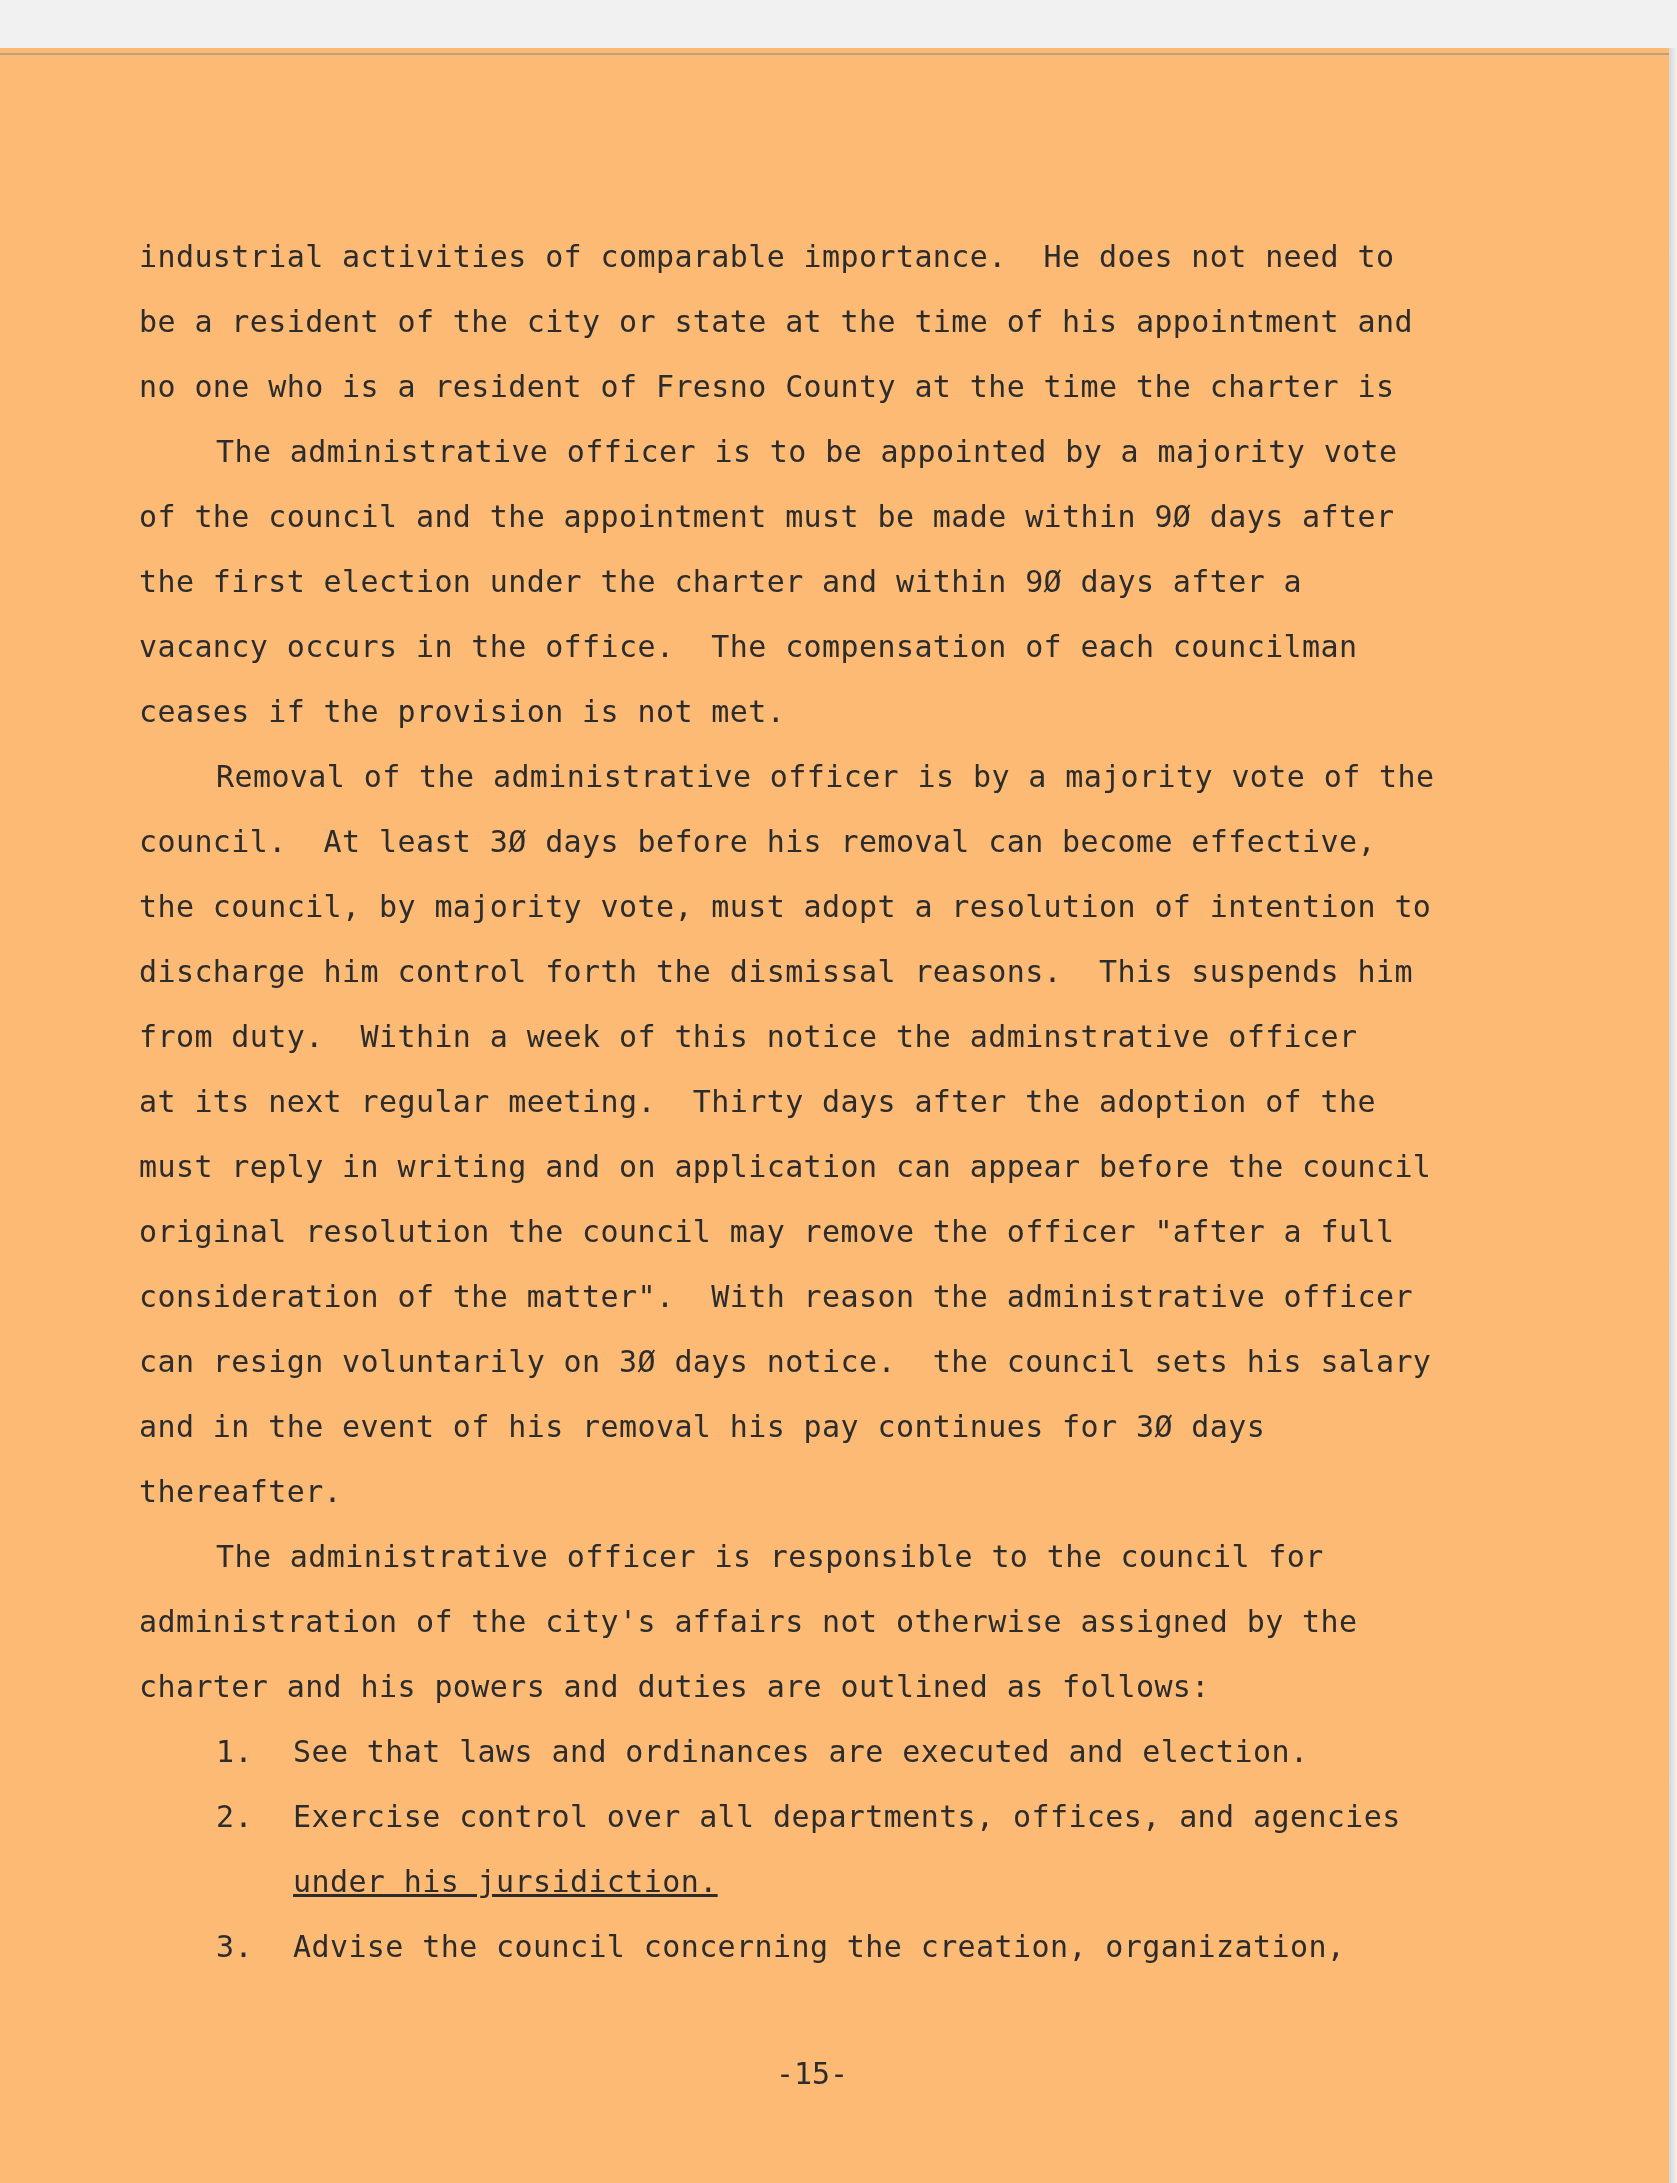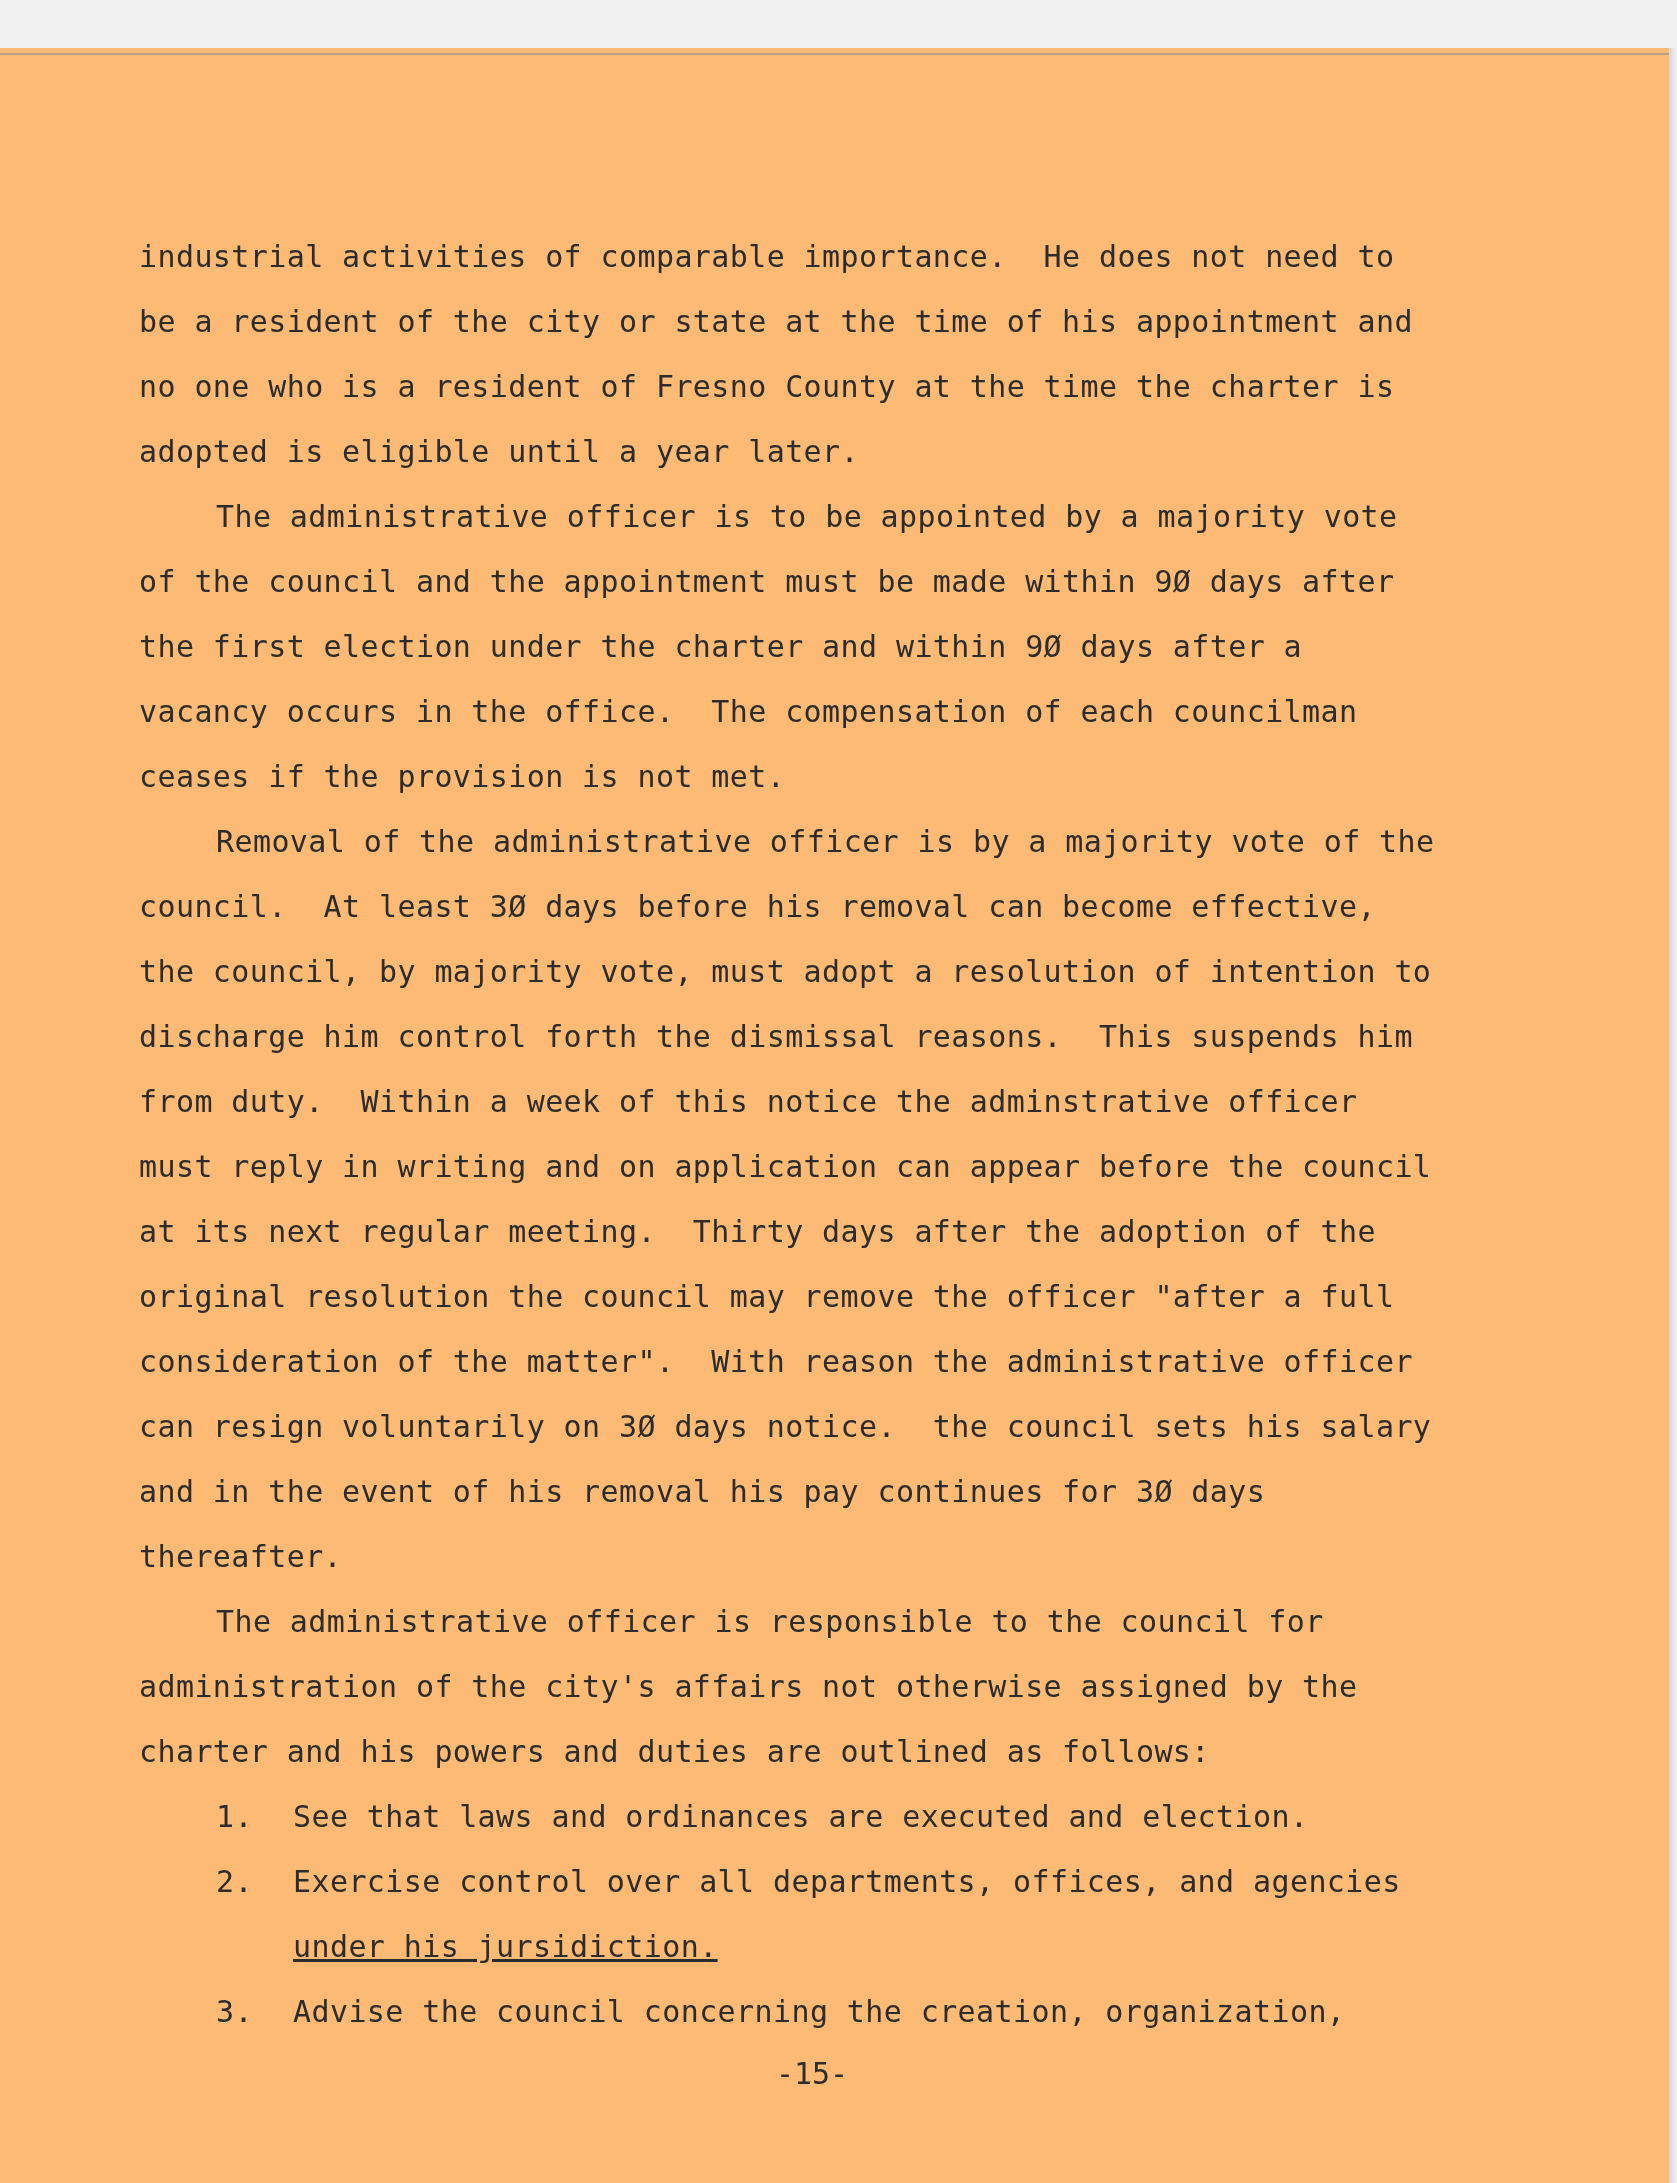--- a/index.html
+++ b/index.html
@@ -95,39 +95,38 @@
   <div class="top-edge"></div>
   <div class="right-edge"></div>
   <div class="bottom-edge"></div>
 
   <div class="text-block">
 
     <div>
       <div class="line">industrial activities of comparable importance.  He does not need to</div>
       <div class="line">be a resident of the city or state at the time of his appointment and</div>
       <div class="line">no one who is a resident of Fresno County at the time the charter is</div>
-      <div class="line">adopted is eligible until a year later.</div>
     </div>
 
     <div>
       <div class="line indent">The administrative officer is to be appointed by a majority vote</div>
       <div class="line">of the council and the appointment must be made within 9Ø days after</div>
       <div class="line">the first election under the charter and within 9Ø days after a</div>
       <div class="line">vacancy occurs in the office.  The compensation of each councilman</div>
       <div class="line">ceases if the provision is not met.</div>
     </div>
 
     <div>
       <div class="line indent">Removal of the administrative officer is by a majority vote of the</div>
       <div class="line">council.  At least 3Ø days before his removal can become effective,</div>
       <div class="line">the council, by majority vote, must adopt a resolution of intention to</div>
       <div class="line">discharge him control forth the dismissal reasons.  This suspends him</div>
       <div class="line">from duty.  Within a week of this notice the adminstrative officer</div>
+      <div class="line">at its next regular meeting.  Thirty days after the adoption of the</div>
       <div class="line">must reply in writing and on application can appear before the council</div>
-      <div class="line">at its next regular meeting.  Thirty days after the adoption of the</div>
       <div class="line">original resolution the council may remove the officer "after a full</div>
       <div class="line">consideration of the matter".  With reason the administrative officer</div>
       <div class="line">can resign voluntarily on 3Ø days notice.  the council sets his salary</div>
       <div class="line">and in the event of his removal his pay continues for 3Ø days</div>
       <div class="line">thereafter.</div>
     </div>
 
     <div>
       <div class="line indent">The administrative officer is responsible to the council for</div>
       <div class="line">administration of the city's affairs not otherwise assigned by the</div>

